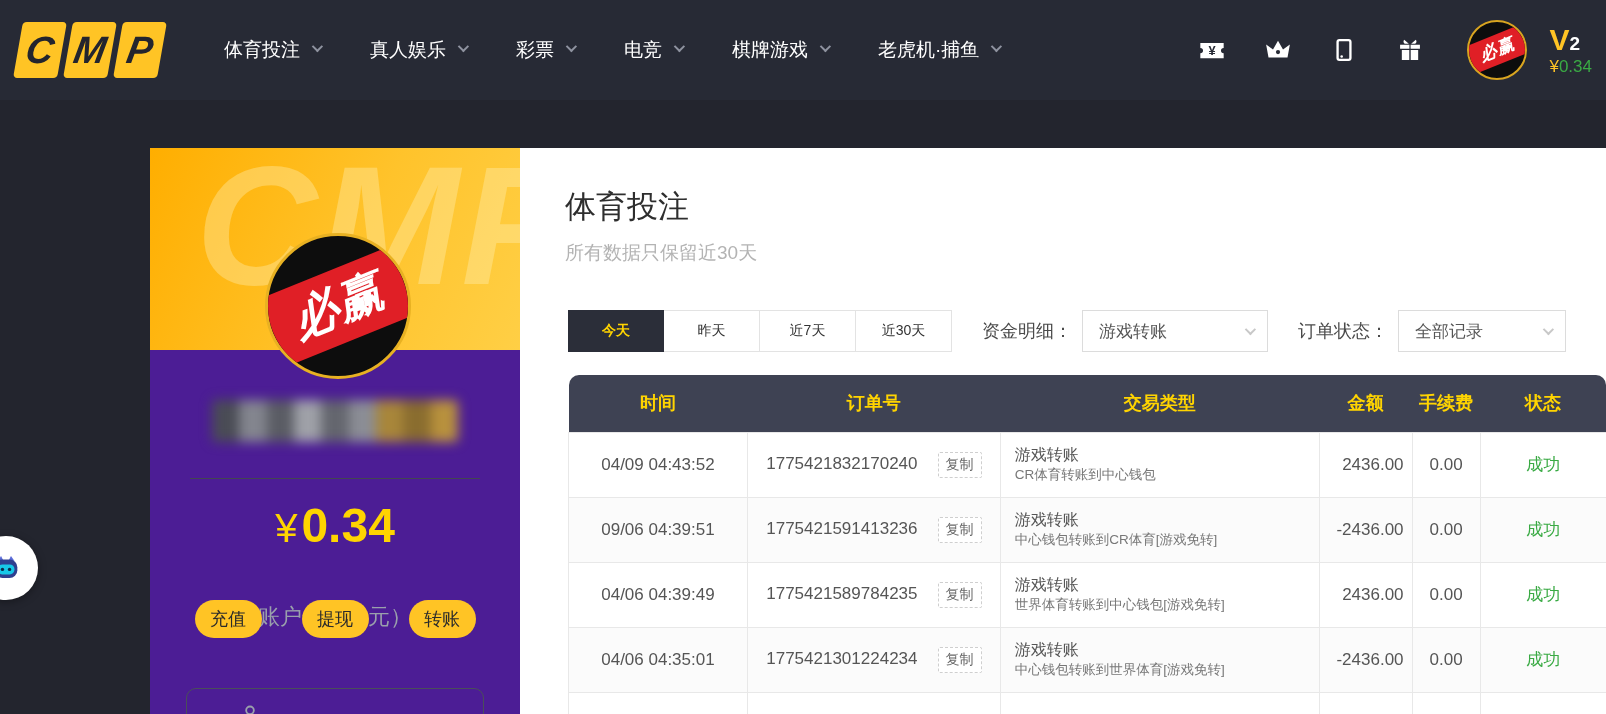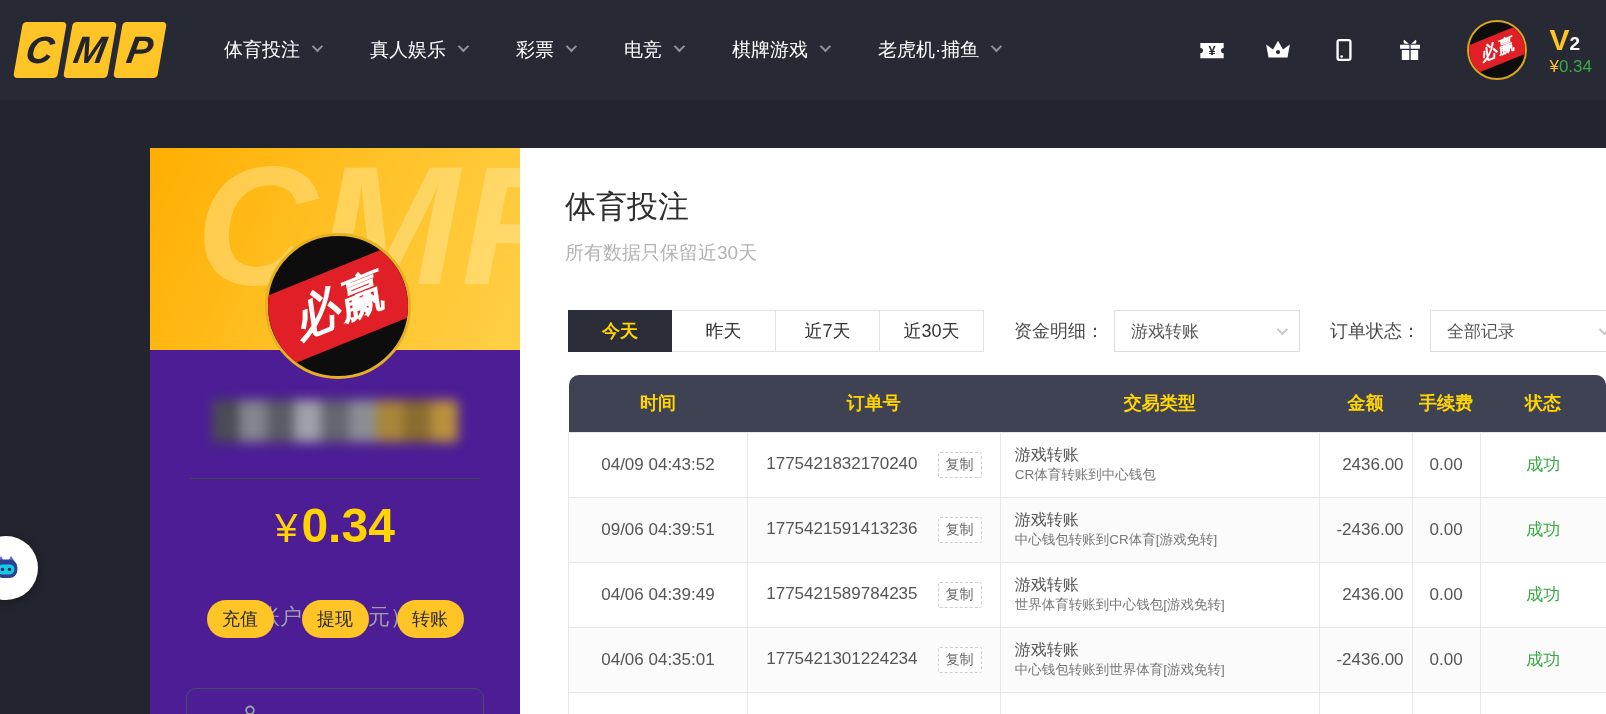--- a/index.html
+++ b/index.html
@@ -48,43 +48,43 @@
   .username-blur { position:absolute; left:62px; top:252px; width:246px; height:42px;
                    display:flex; filter:blur(6px); border-radius:4px; overflow:hidden; }
   .username-blur span { flex:1; }
   .side-divider { position:absolute; left:40px; top:330px; width:290px; height:1px; background:#434651; }
   .side-balance { position:absolute; left:0; top:350px; width:370px; text-align:center;
                   color:#ffd400; font-size:48px; font-weight:bold; }
   .side-balance .cur { font-size:40px; font-weight:normal; margin-right:4px; }
   .side-balance-label { position:absolute; left:0; top:408px; width:370px; text-align:center;
                         color:#9aa0ac; font-size:22px;margin-top:46px; }
   .side-actions { position:absolute; left:0; top:452px; width:370px; display:flex;
-                  justify-content:center; gap:28px; }
+                  justify-content:center; gap:40px; }
   .pill-btn { width:67px; height:38px; background:#ffc425; border:none; border-radius:19px;
               color:#2b2b2b; font-size:18px; cursor:pointer;
               font-family:"Liberation Sans","DejaVu Sans",sans-serif; }
   .side-footer-box { position:absolute; left:36px; top:540px; width:298px; height:60px;
                      border:1px solid #4a4e5a; border-radius:10px; display:flex; align-items:flex-start;
                      padding:14px 0 0 52px; cursor:pointer; }
 
   
   .chat-widget { position:absolute; left:-26px; top:536px; width:64px; height:64px; border-radius:50%;
                  background:#fff; box-shadow:0 2px 8px rgba(0,0,0,0.35); display:flex;
                  align-items:center; justify-content:center; cursor:pointer; z-index:5; }
 
   
   .content { position:absolute; left:520px; top:148px; width:1086px; height:566px;
              background:#ffffff; overflow:hidden; }
   .page-title { position:absolute; left:45px; top:38px; font-size:31px; color:#2e2e2e; font-weight:500; }
   .page-subtitle { position:absolute; left:45px; top:92px; font-size:19px; color:#b3b3b3; }
 
   .filter-row { position:absolute; left:48px; top:162px; display:flex; align-items:center; }
   .date-tabs { display:flex; }
-  .date-tab { width:104px; height:42px; background:#fff; border:1px solid #e3e3e3; border-left:none;
-              display:flex; align-items:center; justify-content:center; font-size:18px; color:#333;
+  .date-tab { width:96px; height:42px; background:#fff; border:1px solid #e3e3e3; border-left:none;
+              display:flex; align-items:center; justify-content:center; font-size:14px; color:#333;
               cursor:pointer; }
   .date-tab:first-child { border-left:1px solid #e3e3e3; }
   .date-tab.active { background:#2b2e39; border-color:#2b2e39; color:#ffd400; font-weight:bold; }
   .filter-label { font-size:18px; color:#4a4a4a; margin-left:30px; white-space:nowrap; }
   .select-box { width:186px; height:42px; border:1px solid #dcdcdc; background:#fff; margin-left:10px;
                 display:flex; align-items:center; justify-content:space-between;
                 padding:0 12px 0 16px; font-size:17px; color:#555; cursor:pointer; }
   .select-box .chev { border-color:#c8c8c8; margin:0 2px 0 0; }
 
   
@@ -240,21 +240,21 @@
         <div class="date-tab">昨天</div>
         <div class="date-tab">近7天</div>
         <div class="date-tab">近30天</div>
       </div>
       <span class="filter-label">资金明细：</span>
       <div class="select-box">
         <span>游戏转账</span>
         <i class="chev"></i>
       </div>
       <span class="filter-label">订单状态：</span>
-      <div class="select-box" style="width:192px;">
+      <div class="select-box" style="width:168px;">
         <span>全部记录</span>
         <i class="chev"></i>
       </div>
     </div>
 
     <table class="funds-table">
       <colgroup>
         <col style="width:179px">
           <col style="width:253px">
           <col style="width:319px">

